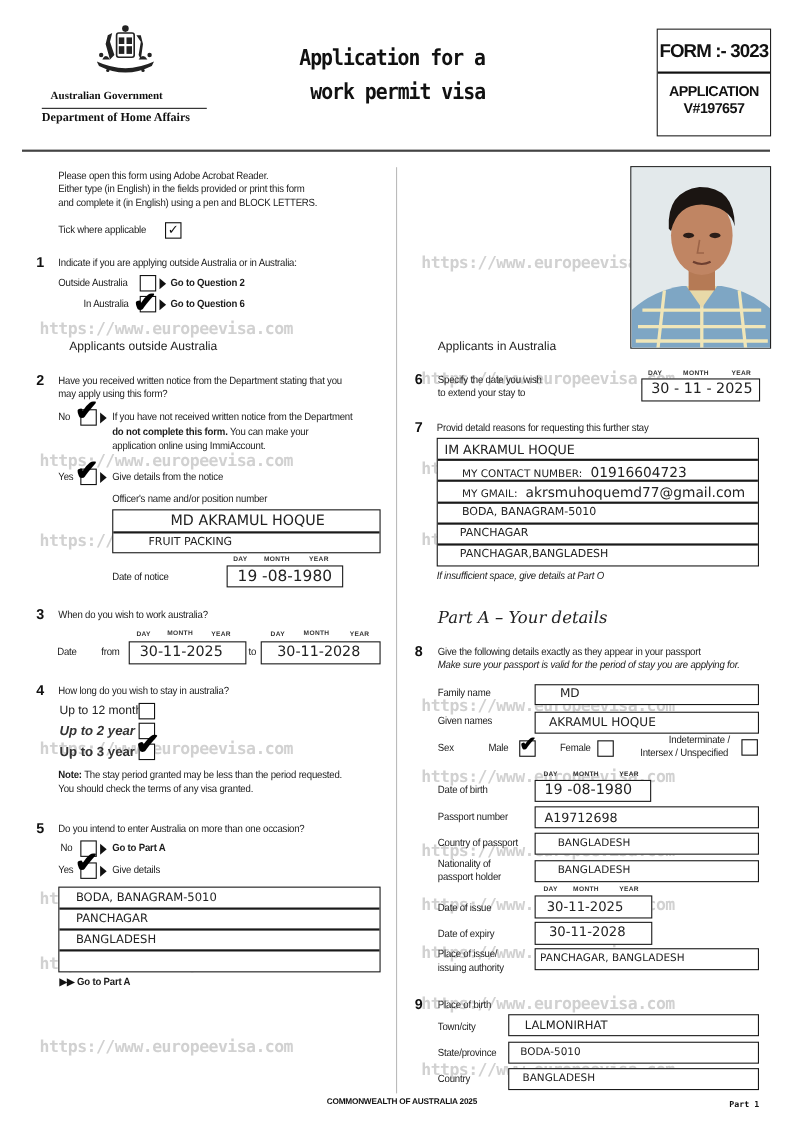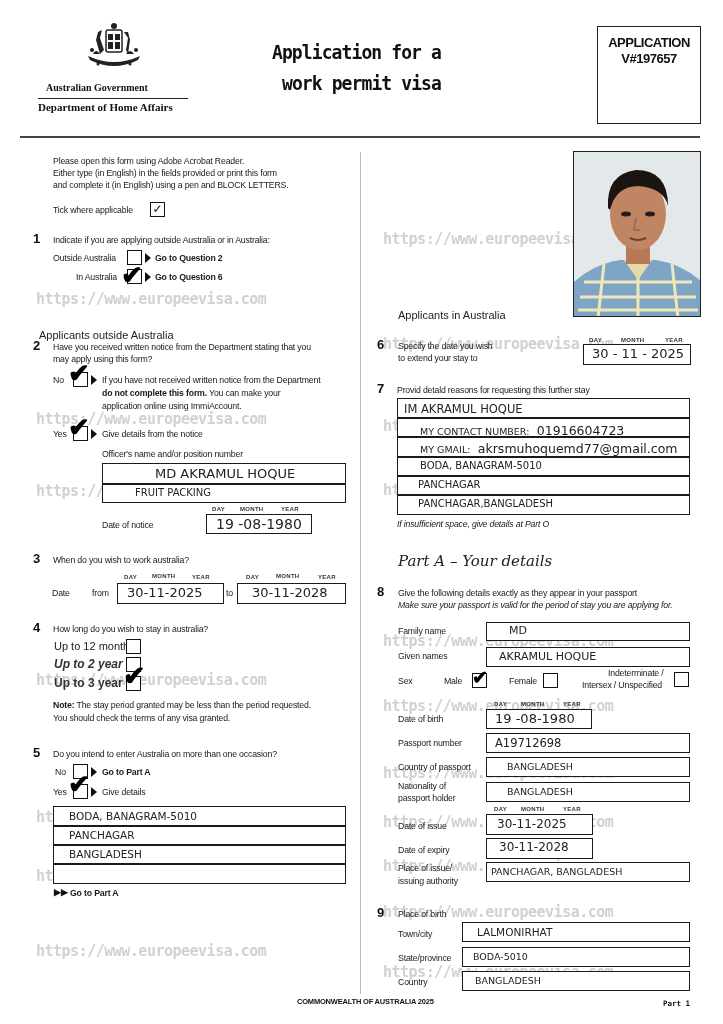--- a/index.html
+++ b/index.html
@@ -42,20 +42,21 @@
     </g>
   </svg>
   <div class="abs" style="left:46px;top:82px;font-family:'Liberation Serif',serif;font-weight:bold;font-size:10px;">Australian Government</div>
   <div class="abs" style="left:38px;top:98px;width:150px;height:1.2px;background:#222;"></div>
   <div class="abs" style="left:38px;top:101px;font-family:'Liberation Serif',serif;font-weight:bold;font-size:11px;">Department of Home Affairs</div>
 
   <div class="abs" style="left:272px;top:40px;font-family:'DejaVu Sans Mono',monospace;font-weight:bold;font-size:20px;letter-spacing:-1px;transform:scaleX(0.9);transform-origin:left top;">Application for a</div>
   <div class="abs" style="left:282px;top:71px;font-family:'DejaVu Sans Mono',monospace;font-weight:bold;font-size:20px;letter-spacing:-1px;transform:scaleX(0.9);transform-origin:left top;">work permit visa</div>
 
   <div class="abs" style="left:597px;top:26px;width:104px;height:98px;border:1.8px solid #222;">
+    <div style="height:40px;border-bottom:2.5px solid #111;text-align:center;font-weight:bold;font-size:17px;line-height:40px;letter-spacing:-0.8px;">FORM :- 3023</div>
     <div style="text-align:center;font-weight:bold;font-size:13px;margin-top:8px;letter-spacing:-0.5px;line-height:16px;">APPLICATION</div>
     <div style="text-align:center;font-weight:bold;font-size:13px;letter-spacing:-0.5px;line-height:16px;">V#197657</div>
   </div>
   <div class="abs" style="left:20px;top:136px;width:680px;height:1.5px;background:#444;"></div>
 </div>
 
 <div class="abs" style="left:360px;top:152px;width:1px;height:842px;background:#bbb;"></div>
 
 <div class="wm" style="left:36px;top:290px;">https://www.europeevisa.com</div>
 <div class="wm" style="left:36px;top:410px;">https://www.europeevisa.com</div>
@@ -87,21 +88,21 @@
 <div class="abs sm" style="left:53px;top:252px;">Outside Australia</div>
 <div class="chk" style="left:127px;top:250px;"></div>
 <div class="arrow" style="left:145px;top:253px;"></div>
 <div class="abs sm smb" style="left:155px;top:252px;">Go to Question 2</div>
 <div class="abs sm" style="left:76px;top:271px;">In Australia</div>
 <div class="chk" style="left:127px;top:269px;"></div>
 <div class="tick" style="left:121px;top:262px;font-size:26px;">✔</div>
 <div class="arrow" style="left:145px;top:272px;"></div>
 <div class="abs sm smb" style="left:155px;top:271px;">Go to Question 6</div>
 
-<div class="abs" style="left:39px;top:309px;font-size:11px;color:#222;margin-top:20px;">Applicants outside Australia</div>
+<div class="abs" style="left:63px;top:309px;font-size:11px;color:#222;">Applicants outside Australia</div>
 
 <div class="abs qnum" style="left:33px;top:338px;">2</div>
 <div class="abs sm" style="left:53px;top:341px;">Have you received written notice from the Department stating that you</div>
 <div class="abs sm" style="left:53px;top:353px;">may apply using this form?</div>
 <div class="abs sm" style="left:53px;top:374px;">No</div>
 <div class="chk" style="left:73px;top:372px;"></div>
 <div class="tick" style="left:68px;top:360px;font-size:26px;">✔</div>
 <div class="arrow" style="left:91px;top:375px;"></div>
 <div class="abs sm" style="left:102px;top:374px;">If you have not received written notice from the Department</div>
 <div class="abs sm" style="left:102px;top:387px;"><b>do not complete this form.</b><span> You can make your</span></div>

